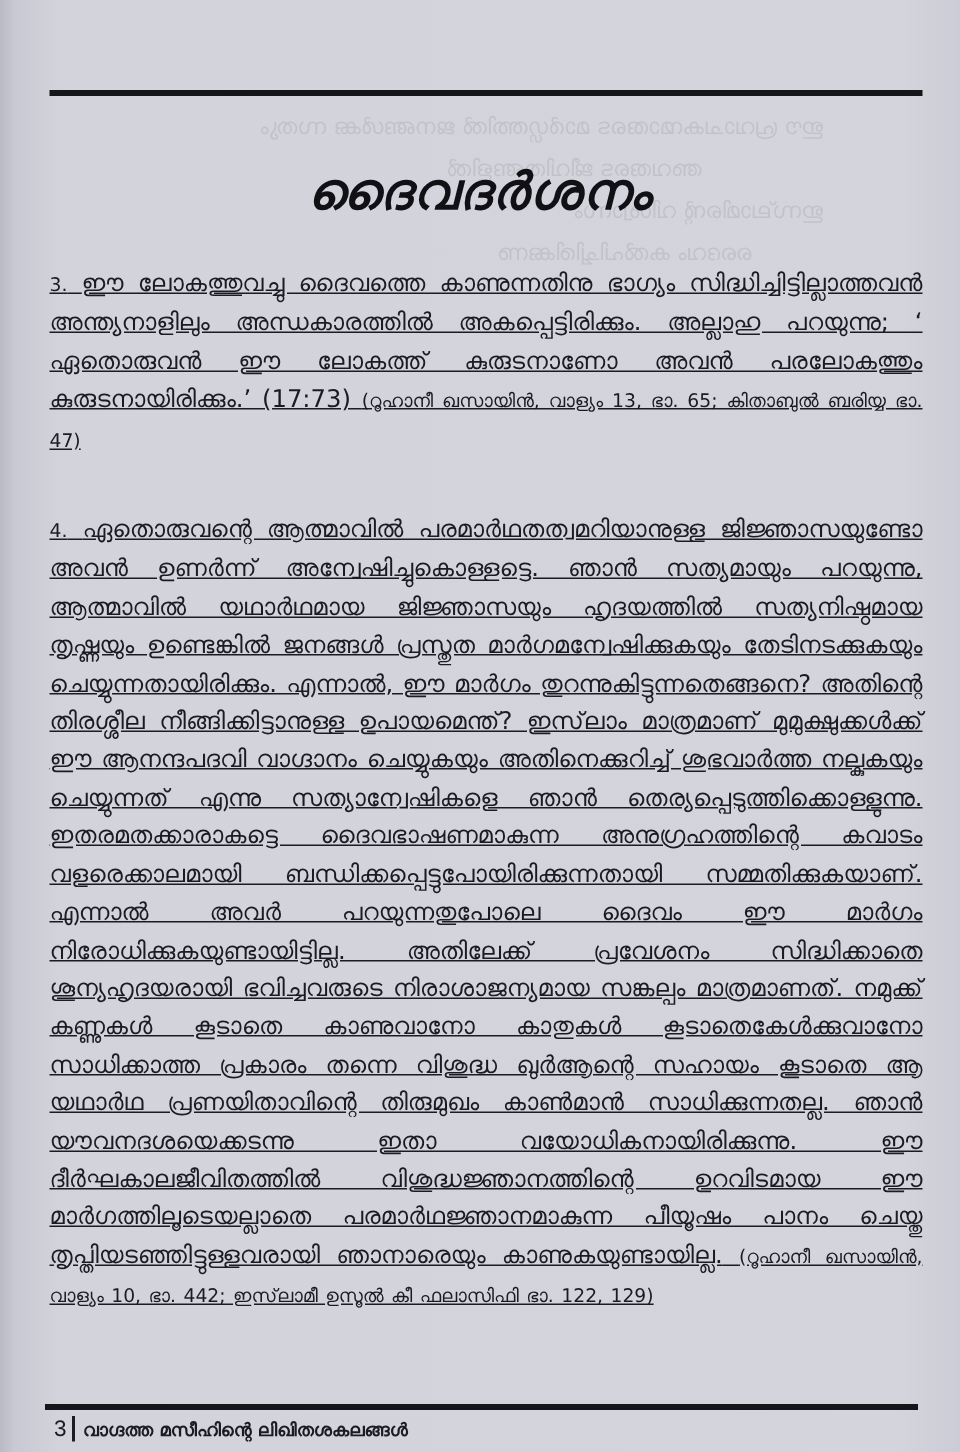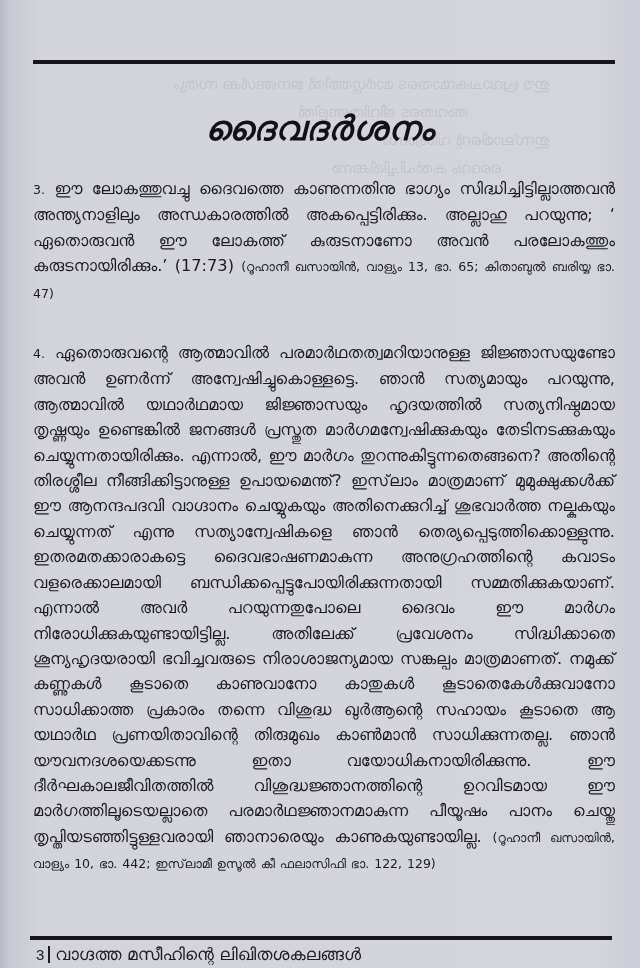--- a/index.html
+++ b/index.html
@@ -55,20 +55,21 @@
       left: 33px;
       top: 176px;
       width: 582px;
     }
     .para {
       font-size: 16.2px;
       line-height: 25.4px;
       text-align: justify;
       margin: 0;
       word-spacing: 1px;
+      text-decoration: underline;
     }
     .para .num {
       font-size: 12.5px;
     }
     .para .ref {
       font-size: 12.5px;
     }
     .para + .para {
       margin-top: 34px;
     }
@@ -94,22 +95,22 @@
       font-size: 15px;
     }
     .footer .sep {
       display: inline-block;
       width: 2px;
       height: 17px;
       background: #1c1b22;
       margin: 0 5px 0 4px;
     }
     .footer .book-title {
-      font-weight: normal;
-      font-size: 17px;
+      font-weight: bold;
+      font-size: 12px;
     }
   </style>
 </head>
 <body>
 
 <div class="bleed" aria-hidden="true">ഈ പ്രവാചകന്മാരുടെ മാർഗ്ഗത്തിൽ ജനങ്ങൾക്കു സത്യം
                  അവരുടെ ജീവിതങ്ങളിൽ
 ഇസ്‌ലാമിന്റെ വിശ്വാസം
           ദൈവം കൽപിച്ചിരിക്കുന്നു</div>
 

